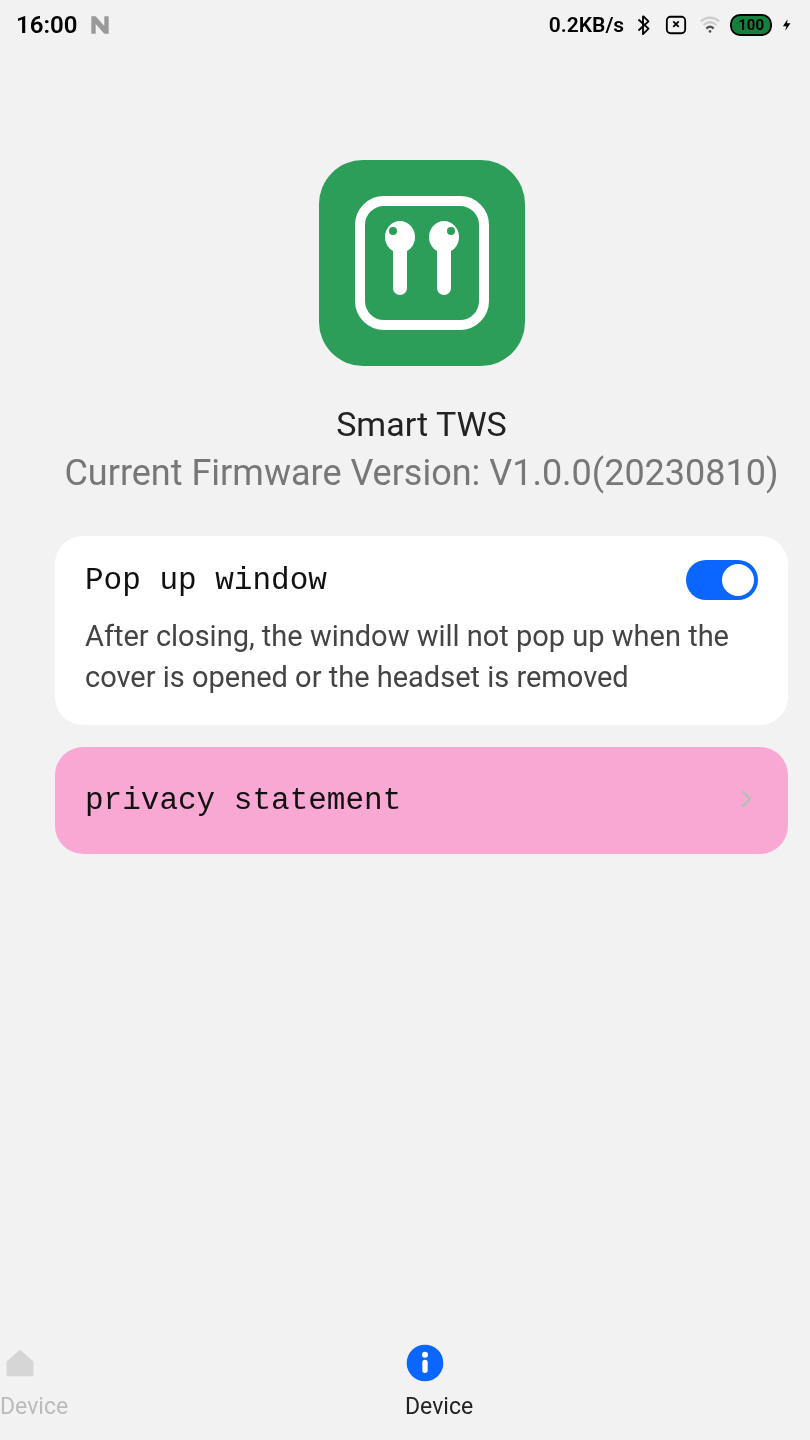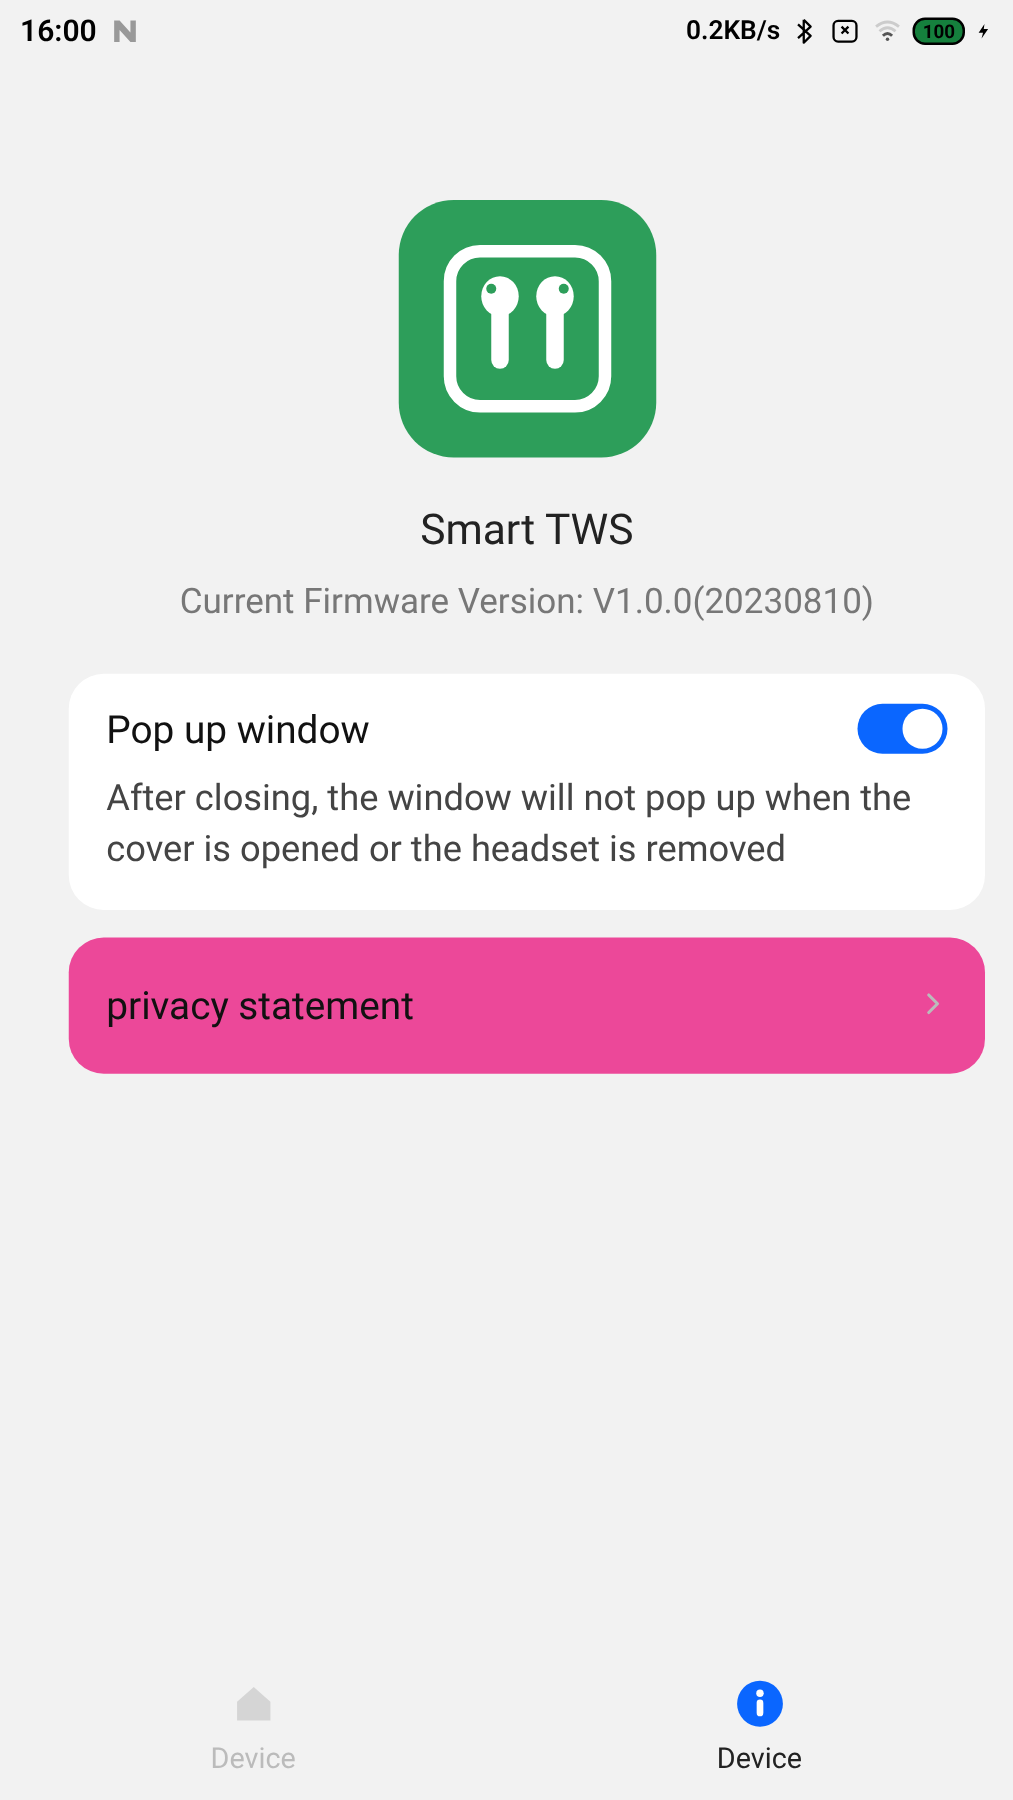--- a/index.html
+++ b/index.html
@@ -86,23 +86,23 @@
     }
     .app-title {
       text-align: center;
       font-size: 34px;
       color: #222;
       margin-top: 38px;
       font-weight: 400;
     }
     .firmware {
       text-align: center;
-      font-size: 28px;
+      font-size: 36px;
       color: #777;
-      margin-top: 20px;
+      margin-top: 8px;
       font-weight: 400;
     }
     .card-area {
       padding: 0 22px;
       margin-top: 42px;
     }
     .card {
       background: #fff;
       border-radius: 28px;
       padding: 24px 30px 28px 30px;
@@ -110,20 +110,21 @@
     }
     .card-row {
       display: flex;
       align-items: center;
       justify-content: space-between;
     }
     .card-title {
       font-size: 31px;
       color: #111;
       font-weight: 400;
+      font-family: Liberation Mono, monospace;
     }
     .card-desc {
       font-size: 29px;
       color: #444;
       margin-top: 16px;
       line-height: 1.4;
       font-weight: 400;
     }
     .toggle {
       width: 72px;
@@ -137,21 +138,21 @@
     .toggle-knob {
       position: absolute;
       right: 4px;
       top: 4px;
       width: 32px;
       height: 32px;
       background: #fff;
       border-radius: 50%;
     }
     .card-link {
-      background: #ec4899;
+      background: #f9a8d4;
       border-radius: 28px;
       padding: 36px 30px;
       display: flex;
       align-items: center;
       justify-content: space-between;
       cursor: pointer;
     }
     .chevron {
       color: #bbb;
     }
@@ -162,21 +163,21 @@
       left: 0;
       right: 0;
       height: 120px;
       display: flex;
       background: #f2f2f2;
     }
     .nav-item {
       flex: 1;
       display: flex;
       flex-direction: column;
-      align-items: center;
+      align-items: flex-start;
       justify-content: center;
       gap: 8px;
       cursor: pointer;
     }
     .nav-label {
       font-size: 23px;
     }
     .nav-inactive .nav-label {
       color: #bbb;
     }

